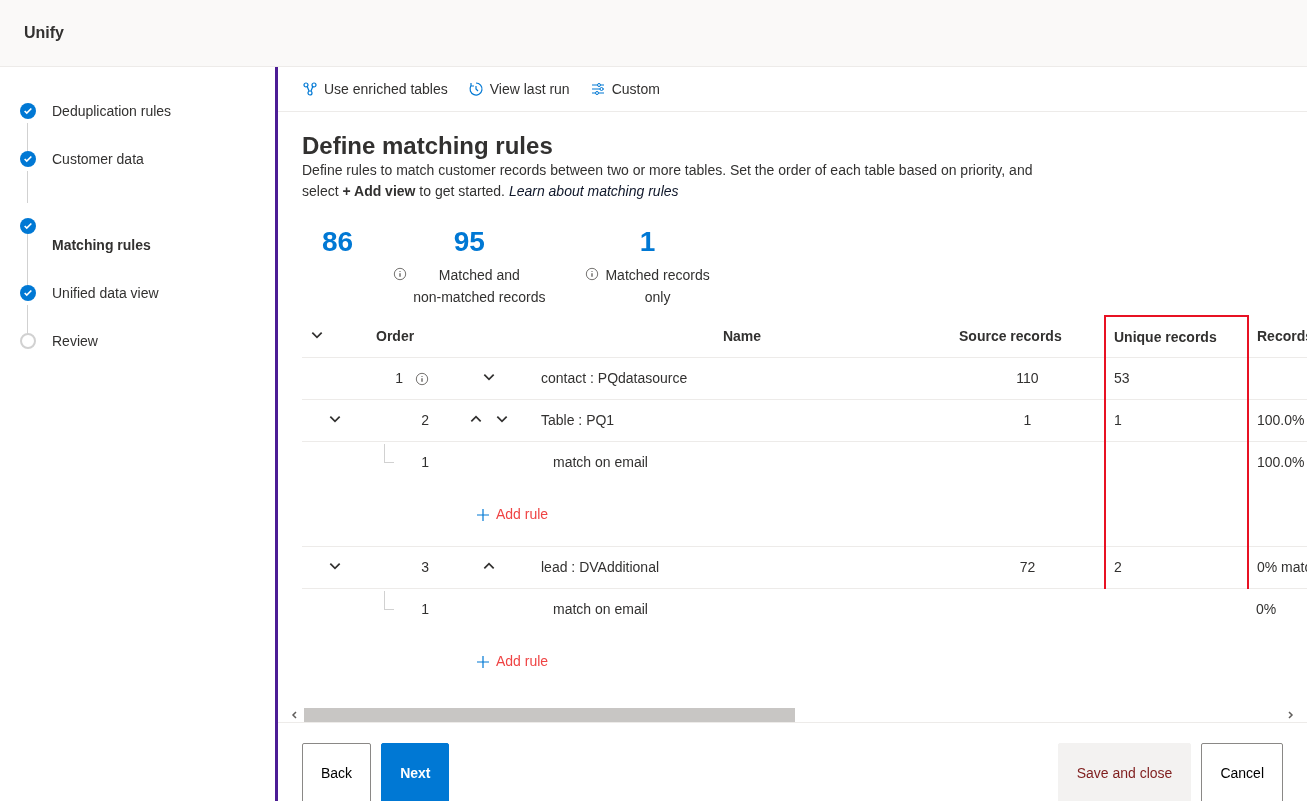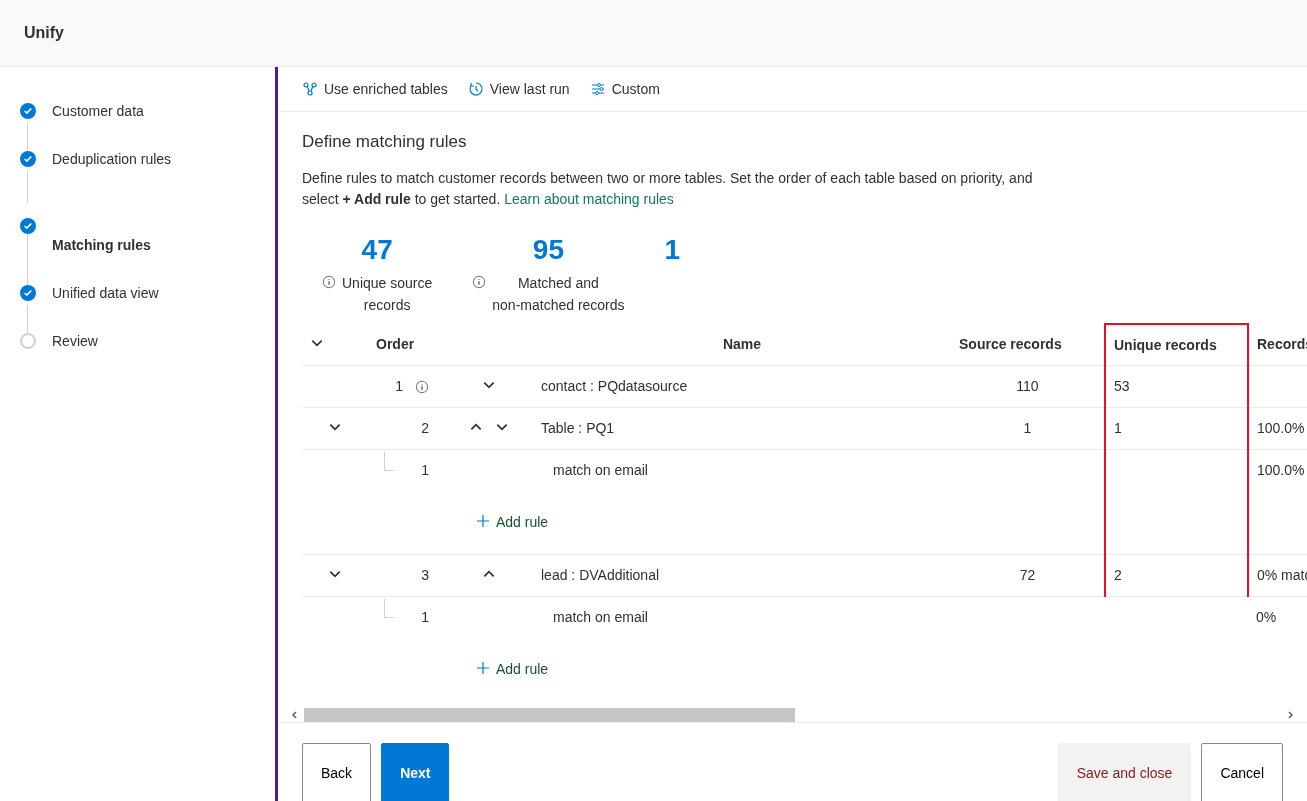--- a/index.html
+++ b/index.html
@@ -22,23 +22,23 @@
     .step-label { font-size: 14px; color: #323130; }
     .step-active .step-label { font-weight: 600; margin-top: 38px; }
     
     .main { flex: 1; display: flex; flex-direction: column; border-left: 3px solid #4c1d95; overflow: hidden; }
     
     .toolbar { display: flex; padding: 14px 24px; border-bottom: 1px solid #edebe9; gap: 20px; }
     .toolbar-item { display: flex; align-items: center; gap: 6px; color: #323130; cursor: pointer; font-size: 14px; }
     .toolbar-item svg { width: 16px; height: 16px; color: #0078d4; }
     
     .content { padding: 20px 24px 0 24px; flex: 1; overflow: hidden; display: flex; flex-direction: column; }
-    .page-title { font-size: 17px; font-weight: 400; margin-bottom: 16px; }
+    .page-title { font-size: 24px; font-weight: 700; }
     .page-desc { font-size: 14px; color: #323130; margin-bottom: 4px; max-width: 740px; line-height: 1.5; }
-    .page-desc a { color: #0f766e; text-decoration: none; }
+    .page-desc a { color: #0f172a; text-decoration: none; font-style: italic; }
     .page-desc strong { font-weight: 600; }
     
     .stats { display: flex; gap: 40px; margin-top: 20px; margin-bottom: 6px; padding-left: 20px; }
     .stat { text-align: center; }
     .stat-value { font-size: 28px; font-weight: 600; color: #0078d4; margin-bottom: 6px; }
     .stat-label { font-size: 14px; color: #323130; display: flex; align-items: flex-start; gap: 6px; justify-content: center; line-height: 1.6; }
     .info-icon { width: 14px; height: 14px; margin-top: 3px; flex-shrink: 0; }
     
     .table-wrap { flex: 1; overflow-x: auto; overflow-y: hidden; margin-left: -24px; margin-right: -24px; padding-left: 24px; }
     .table { width: 1100px; border-collapse: collapse; }
@@ -50,21 +50,21 @@
     .col-arrows { width: 80px; }
     .col-name { width: 380px; }
     .col-src { width: 140px; text-align: center; }
     .col-unique { width: 130px; text-align: left; padding-left: 20px; }
     .col-match { width: 140px; }
     
     .chevron { width: 14px; height: 14px; cursor: pointer; display: inline-block; }
     .arrow-btn { width: 14px; height: 14px; cursor: pointer; display: inline-block; margin: 0 4px; }
     .info-small { width: 14px; height: 14px; margin-left: 8px; vertical-align: middle; }
     
-    .add-rule { display: flex; align-items: flex-start; gap: 6px; color: #14532d; cursor: pointer; padding: 12px 8px 12px 100px; }
+    .add-rule { display: flex; align-items: flex-end; gap: 6px; color: #ef4444; cursor: pointer; padding: 12px 8px 12px 100px; }
     .add-rule svg { width: 14px; height: 14px; }
     
     .tree-line { position: relative; padding-left: 26px; }
     .tree-line::before { content: ''; position: absolute; left: 8px; top: -10px; bottom: 50%; width: 1px; background: #d1d1d1; }
     .tree-line::after { content: ''; position: absolute; left: 8px; top: 50%; width: 10px; height: 1px; background: #d1d1d1; }
     
     .footer { border-top: 1px solid #edebe9; padding: 20px 24px; display: flex; justify-content: space-between; background: #fff; }
     .footer-left, .footer-right { display: flex; gap: 10px; }
     .btn { padding: 21px 18px; border-radius: 2px; font-size: 14px; cursor: pointer; border: 1px solid #8a8886; background: #fff; }
     .btn-primary { background: #0078d4; color: #fff; border-color: #0078d4; font-weight: 600; }
@@ -90,29 +90,29 @@
 
 <div class="layout">
   <div class="sidebar">
     <ul class="step-list">
       <li class="step-item">
         <span class="step-circle step-done">
           <svg viewBox="0 0 12 12" fill="white">
               <path d="M10 3L4.5 8.5 2 6" stroke="white" stroke-width="2" fill="none"></path>
             </svg>
         </span>
-        <span class="step-label">Customer data</span>
+        <span class="step-label">Deduplication rules</span>
       </li>
       <li class="step-item">
         <span class="step-circle step-done">
           <svg viewBox="0 0 12 12" fill="white">
               <path d="M10 3L4.5 8.5 2 6" stroke="white" stroke-width="2" fill="none"></path>
             </svg>
         </span>
-        <span class="step-label">Deduplication rules</span>
+        <span class="step-label">Customer data</span>
       </li>
       <li class="step-item step-active">
         <span class="step-circle step-done">
           <svg viewBox="0 0 12 12" fill="white">
               <path d="M10 3L4.5 8.5 2 6" stroke="white" stroke-width="2" fill="none"></path>
             </svg>
         </span>
         <span class="step-label">Matching rules</span>
       </li>
       <li class="step-item">
@@ -154,46 +154,46 @@
             <circle cx="11.5" cy="8" r="1.5" fill="none" stroke="#0078d4"></circle>
             <circle cx="7" cy="12" r="1.5" fill="none" stroke="#0078d4"></circle>
           </svg>
         <span>Custom</span>
       </div>
     </div>
 
     <div class="content">
       <h1 class="page-title">Define matching rules</h1>
       <p class="page-desc">
-        <span>Define rules to match customer records between two or more tables. Set the order of each table based on priority, and select </span><strong>+ Add rule</strong><span> to get started. </span><a href="#">Learn about matching rules</a>
+        <span>Define rules to match customer records between two or more tables. Set the order of each table based on priority, and select </span><strong>+ Add view</strong><span> to get started. </span><a href="#">Learn about matching rules</a>
       </p>
 
       <div class="stats">
         <div class="stat">
-          <div class="stat-value">47</div>
-          <div class="stat-label">
-            <svg class="info-icon" viewBox="0 0 16 16">
-                <circle cx="8" cy="8" r="6.5" fill="none" stroke="#605e5c"></circle>
-                <path d="M8 7v4M8 4.5v1" stroke="#605e5c" stroke-width="1.5"></path>
-              </svg>
-            <span>Unique source<br>records</span>
-          </div>
+          <div class="stat-value">86</div>
         </div>
         <div class="stat">
           <div class="stat-value">95</div>
           <div class="stat-label">
             <svg class="info-icon" viewBox="0 0 16 16">
                 <circle cx="8" cy="8" r="6.5" fill="none" stroke="#605e5c"></circle>
                 <path d="M8 7v4M8 4.5v1" stroke="#605e5c" stroke-width="1.5"></path>
               </svg>
             <span>Matched and<br>non-matched records</span>
           </div>
         </div>
         <div class="stat">
           <div class="stat-value">1</div>
+          <div class="stat-label">
+            <svg class="info-icon" viewBox="0 0 16 16">
+                <circle cx="8" cy="8" r="6.5" fill="none" stroke="#605e5c"></circle>
+                <path d="M8 7v4M8 4.5v1" stroke="#605e5c" stroke-width="1.5"></path>
+              </svg>
+            <span>Matched records<br>only</span>
+          </div>
         </div>
       </div>
 
       <div class="table-wrap" style="position: relative;">
         <table class="table">
           <thead>
             <tr>
               <th class="col-expand"><svg class="chevron" viewBox="0 0 12 12">
                     <path d="M2 4l4 4 4-4" fill="none" stroke="#323130" stroke-width="1.5"></path>
                   </svg></th>

